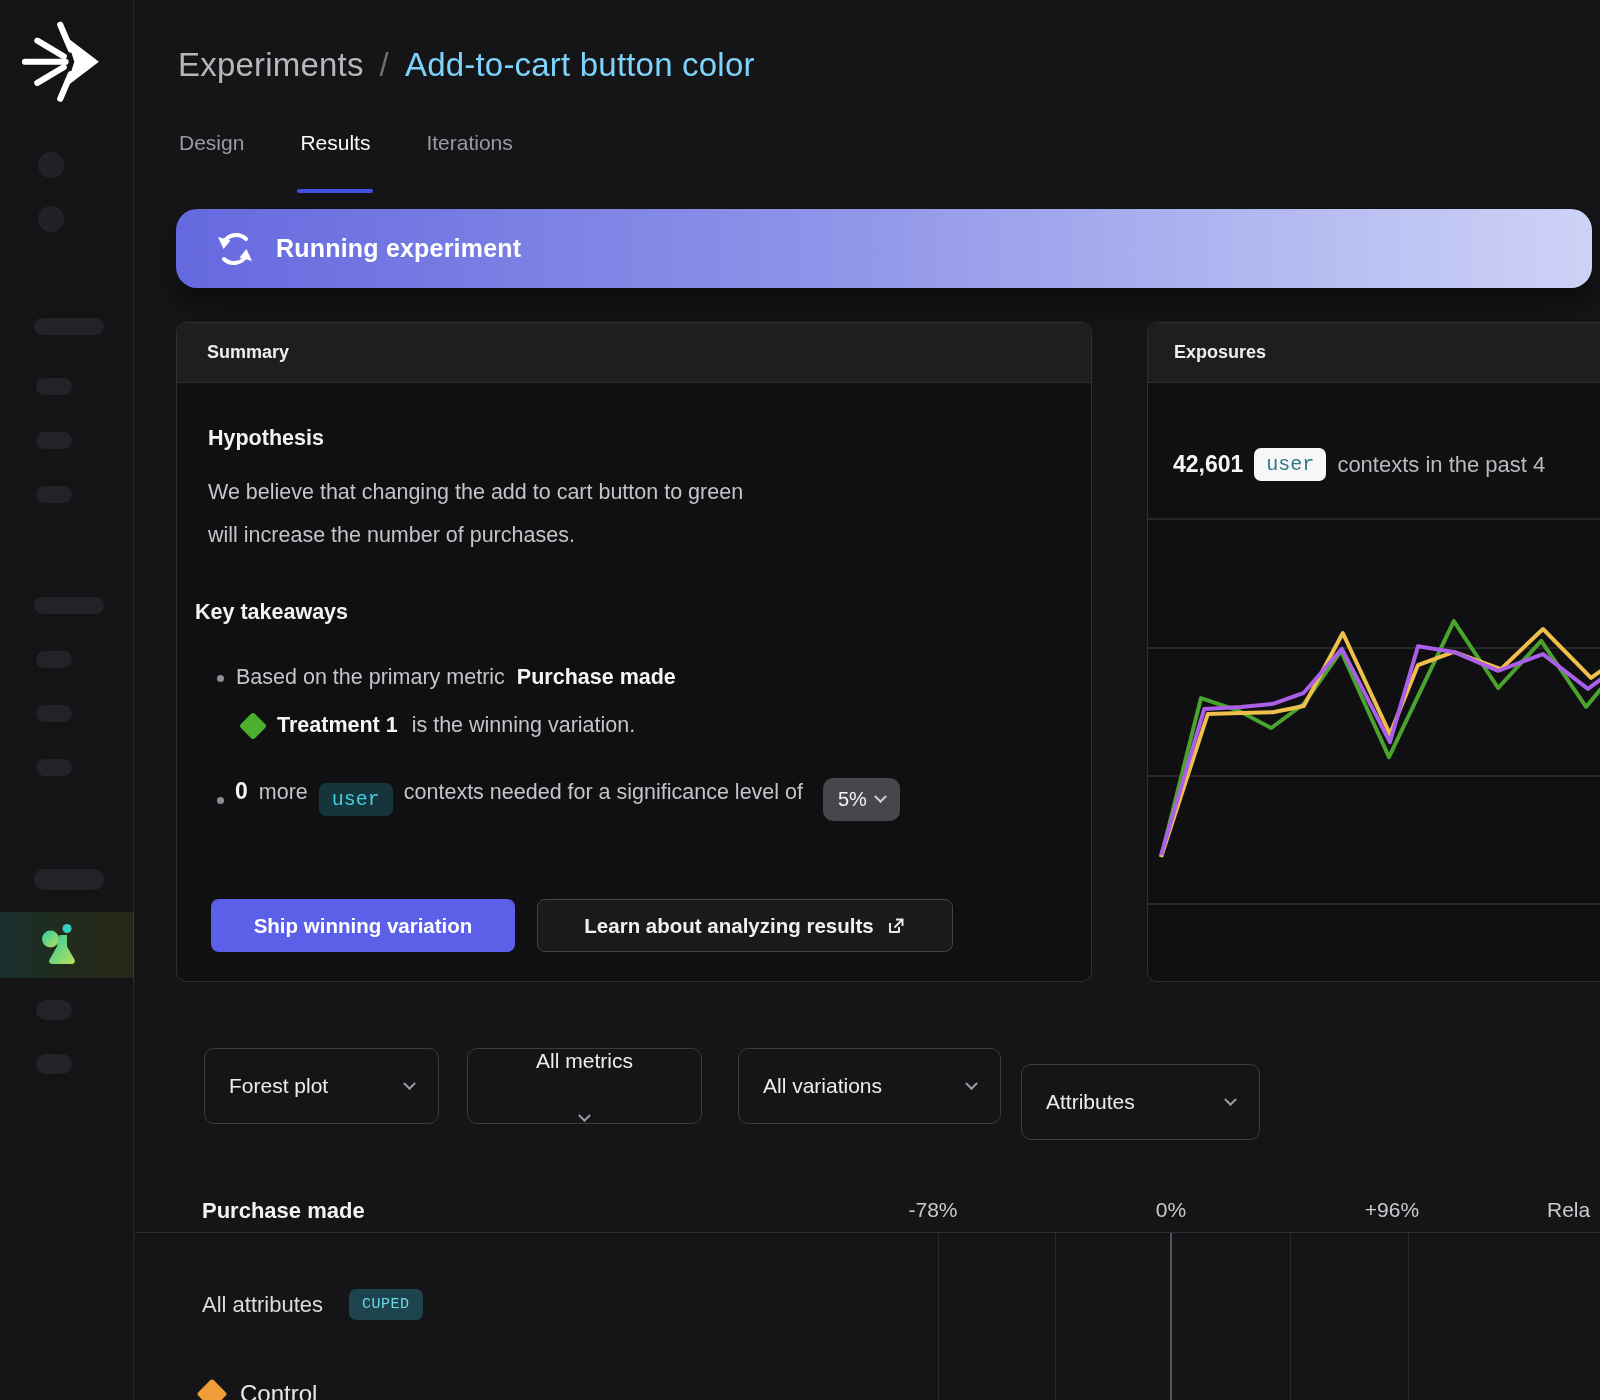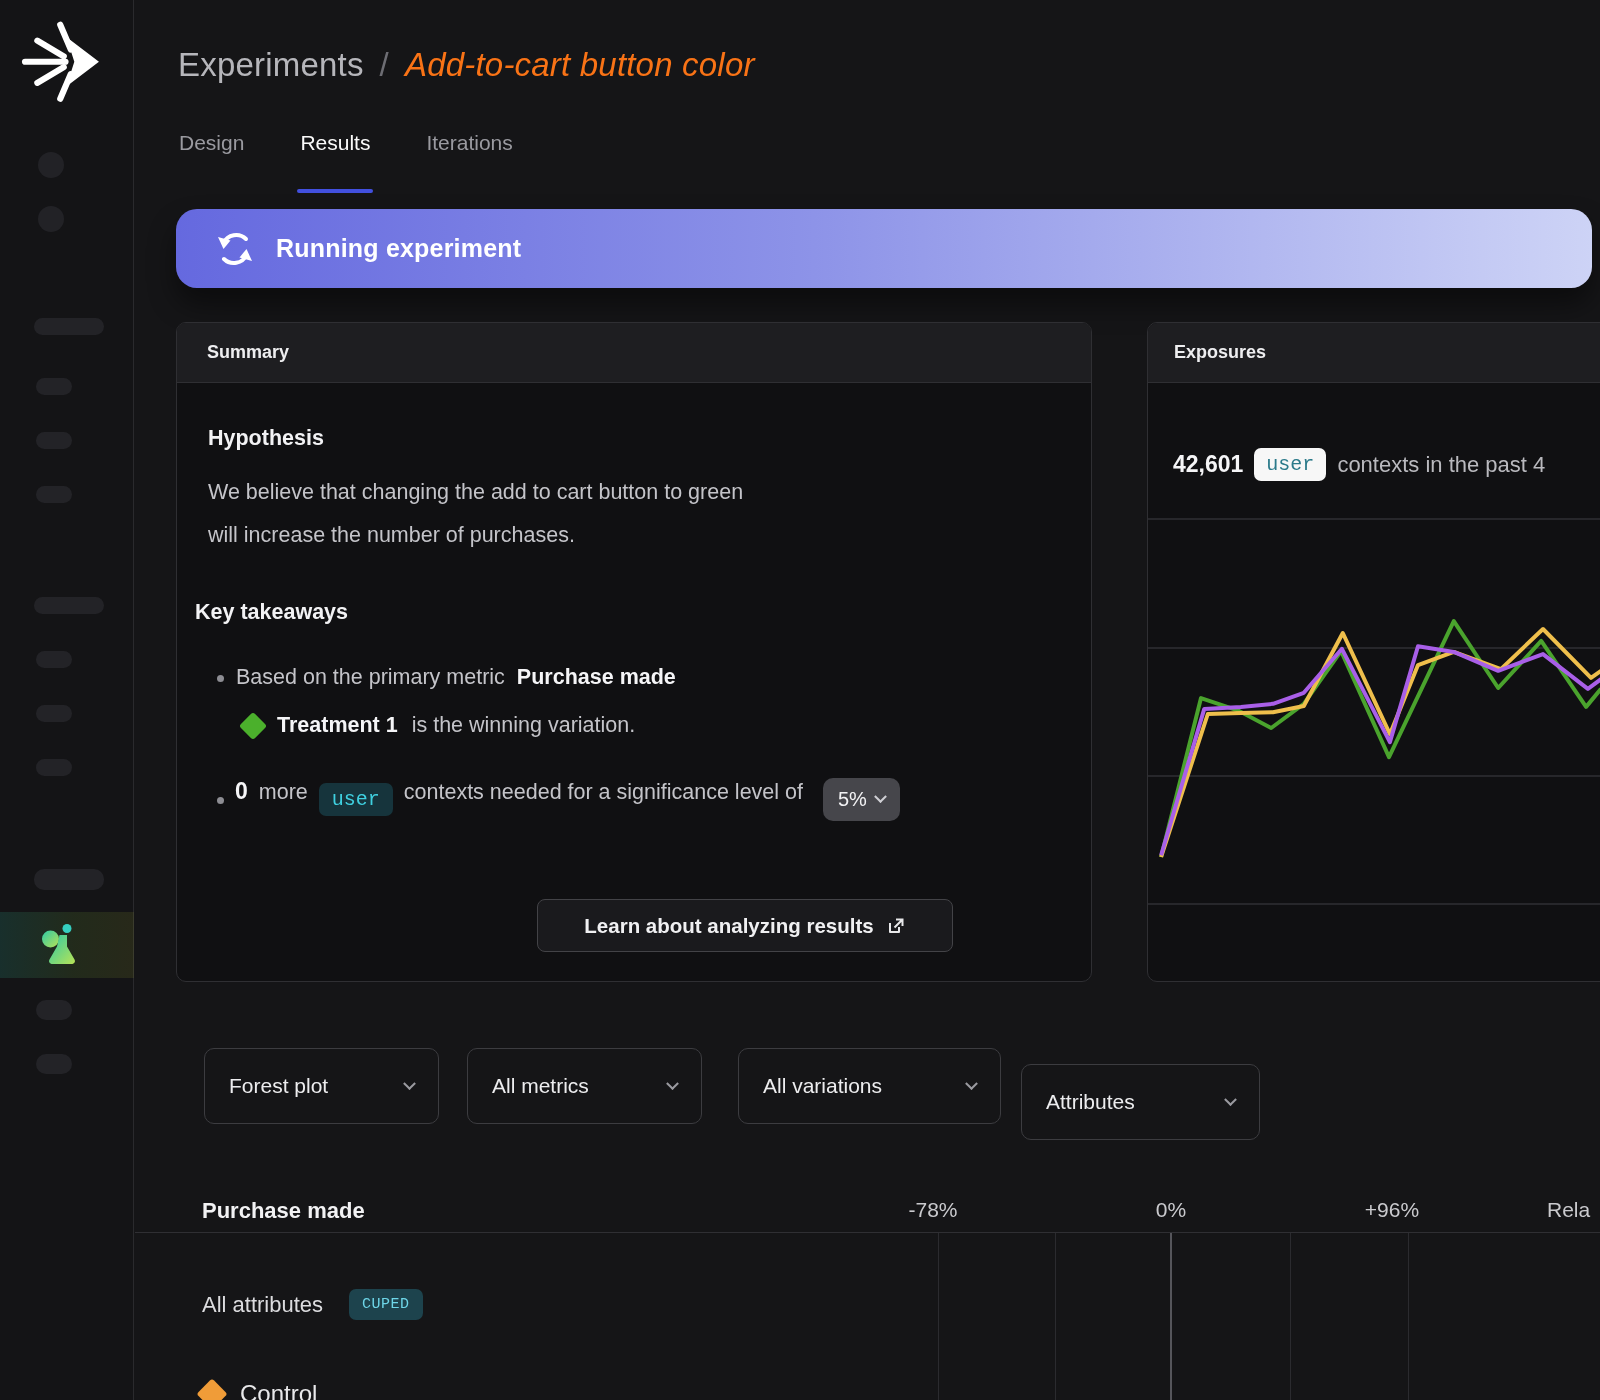--- a/index.html
+++ b/index.html
@@ -13,21 +13,21 @@
   .sk { position:absolute; background:#232327; border-radius:10px; }
   .sk.circle { border-radius:50%; background:#222226; }
   #active-row { position:absolute; left:0; top:912px; width:134px; height:66px;
     background:linear-gradient(90deg, rgba(46,190,160,.16), rgba(120,180,60,.14) 55%, rgba(180,190,50,.12)); }
 
   
   #breadcrumb { position:absolute; left:178px; top:46px; display:flex; gap:16px;
                 font-size:33px; letter-spacing:.2px; align-items:baseline; }
   #breadcrumb .parent { color:#b6b6bb; }
   #breadcrumb .sep { color:#6d6d73; }
-  #breadcrumb .current { color:#f97316;font-style:italic; }
+  #breadcrumb .current { color:#7dd3fc; }
 
   #tabs { position:absolute; left:179px; top:131px; display:flex; gap:56px; font-size:21px; }
   .tab { color:#9a9aa0; position:relative; padding-bottom:12px; cursor:pointer; }
   .tab.active { color:#fafafa; }
   .tab.active::after { content:''; position:absolute; left:-3px; right:-3px; bottom:-26px;
                        height:4px; background:#4250df; border-radius:2px; }
 
   
   #banner { position:absolute; left:176px; top:209px; width:1416px; height:79px; border-radius:21px;
             background:linear-gradient(90deg,#6569df 0%, #8d93e8 45%, #cdd3f6 100%);
@@ -200,20 +200,23 @@
     <span class="bold-white" style="font-size:23px;">0</span>
     <span>more</span>
     <span class="user-badge-dark">user</span>
     <span>contexts needed for a significance level of</span>
     <span class="sig-pill" style="margin-left:9px;">
       <span>5%</span>
       <span class="chev"></span>
     </span>
   </div>
 
+  <div class="btn" id="ship-btn">
+    <span>Ship winning variation</span>
+  </div>
   <div class="btn" id="learn-btn">
     <span>Learn about analyzing results</span>
     <svg width="20" height="20" viewBox="0 0 20 20">
       <path d="M4 7 v9 h9 v-5" fill="none" stroke="#e8e8ea" stroke-width="2" stroke-linejoin="round"></path>
       <path d="M10 3.5 h6.5 V10 M16 4 l-7.5 7.5" fill="none" stroke="#e8e8ea" stroke-width="2"></path>
     </svg>
   </div>
 </section>
 
 <section id="exposures-card" class="card">
@@ -233,21 +236,21 @@
       <polyline points="13.1,356.0 53.0,197.1 91.1,209.9 123.2,227.0 155.8,202.8 193.0,150.0 241.0,256.1 305.8,120.1 350.2,187.0 393.2,139.9 438.1,205.9 453.0,187.9" fill="none" stroke="#4aa32d" stroke-width="4" stroke-linejoin="round"></polyline>
       <polyline points="13.1,356.0 59.8,213.0 92.9,212.1 125.0,211.2 155.8,205.0 194.8,132.0 241.9,233.2 270.0,164.1 305.8,150.9 352.9,168.1 395.0,128.0 443.0,176.9 453.0,169.8" fill="none" stroke="#efbf4c" stroke-width="4" stroke-linejoin="round"></polyline>
       <polyline points="13.1,354.2 56.2,208.1 92.9,205.9 125.0,202.8 155.8,191.8 193.9,147.8 241.9,241.1 270.0,145.2 305.8,150.9 350.2,169.8 395.0,153.1 439.9,187.9 453.0,178.2" fill="none" stroke="#a95fe8" stroke-width="4" stroke-linejoin="round"></polyline>
     </svg>
 </section>
 
 <div class="filter" style="left:204px; width:235px;">
   <span>Forest plot</span>
     <span class="chev"></span>
 </div>
-<div class="filter" style="left:467px; width:235px;">
+<div class="filter" style="left:467px; width:235px;flex-direction:column;">
   <span>All metrics</span>
     <span class="chev"></span>
 </div>
 <div class="filter" style="left:738px; width:263px;">
   <span>All variations</span>
     <span class="chev"></span>
 </div>
 <div class="filter" style="left:1021px; width:239px;margin-top:16px;">
   <span>Attributes</span>
     <span class="chev"></span>

